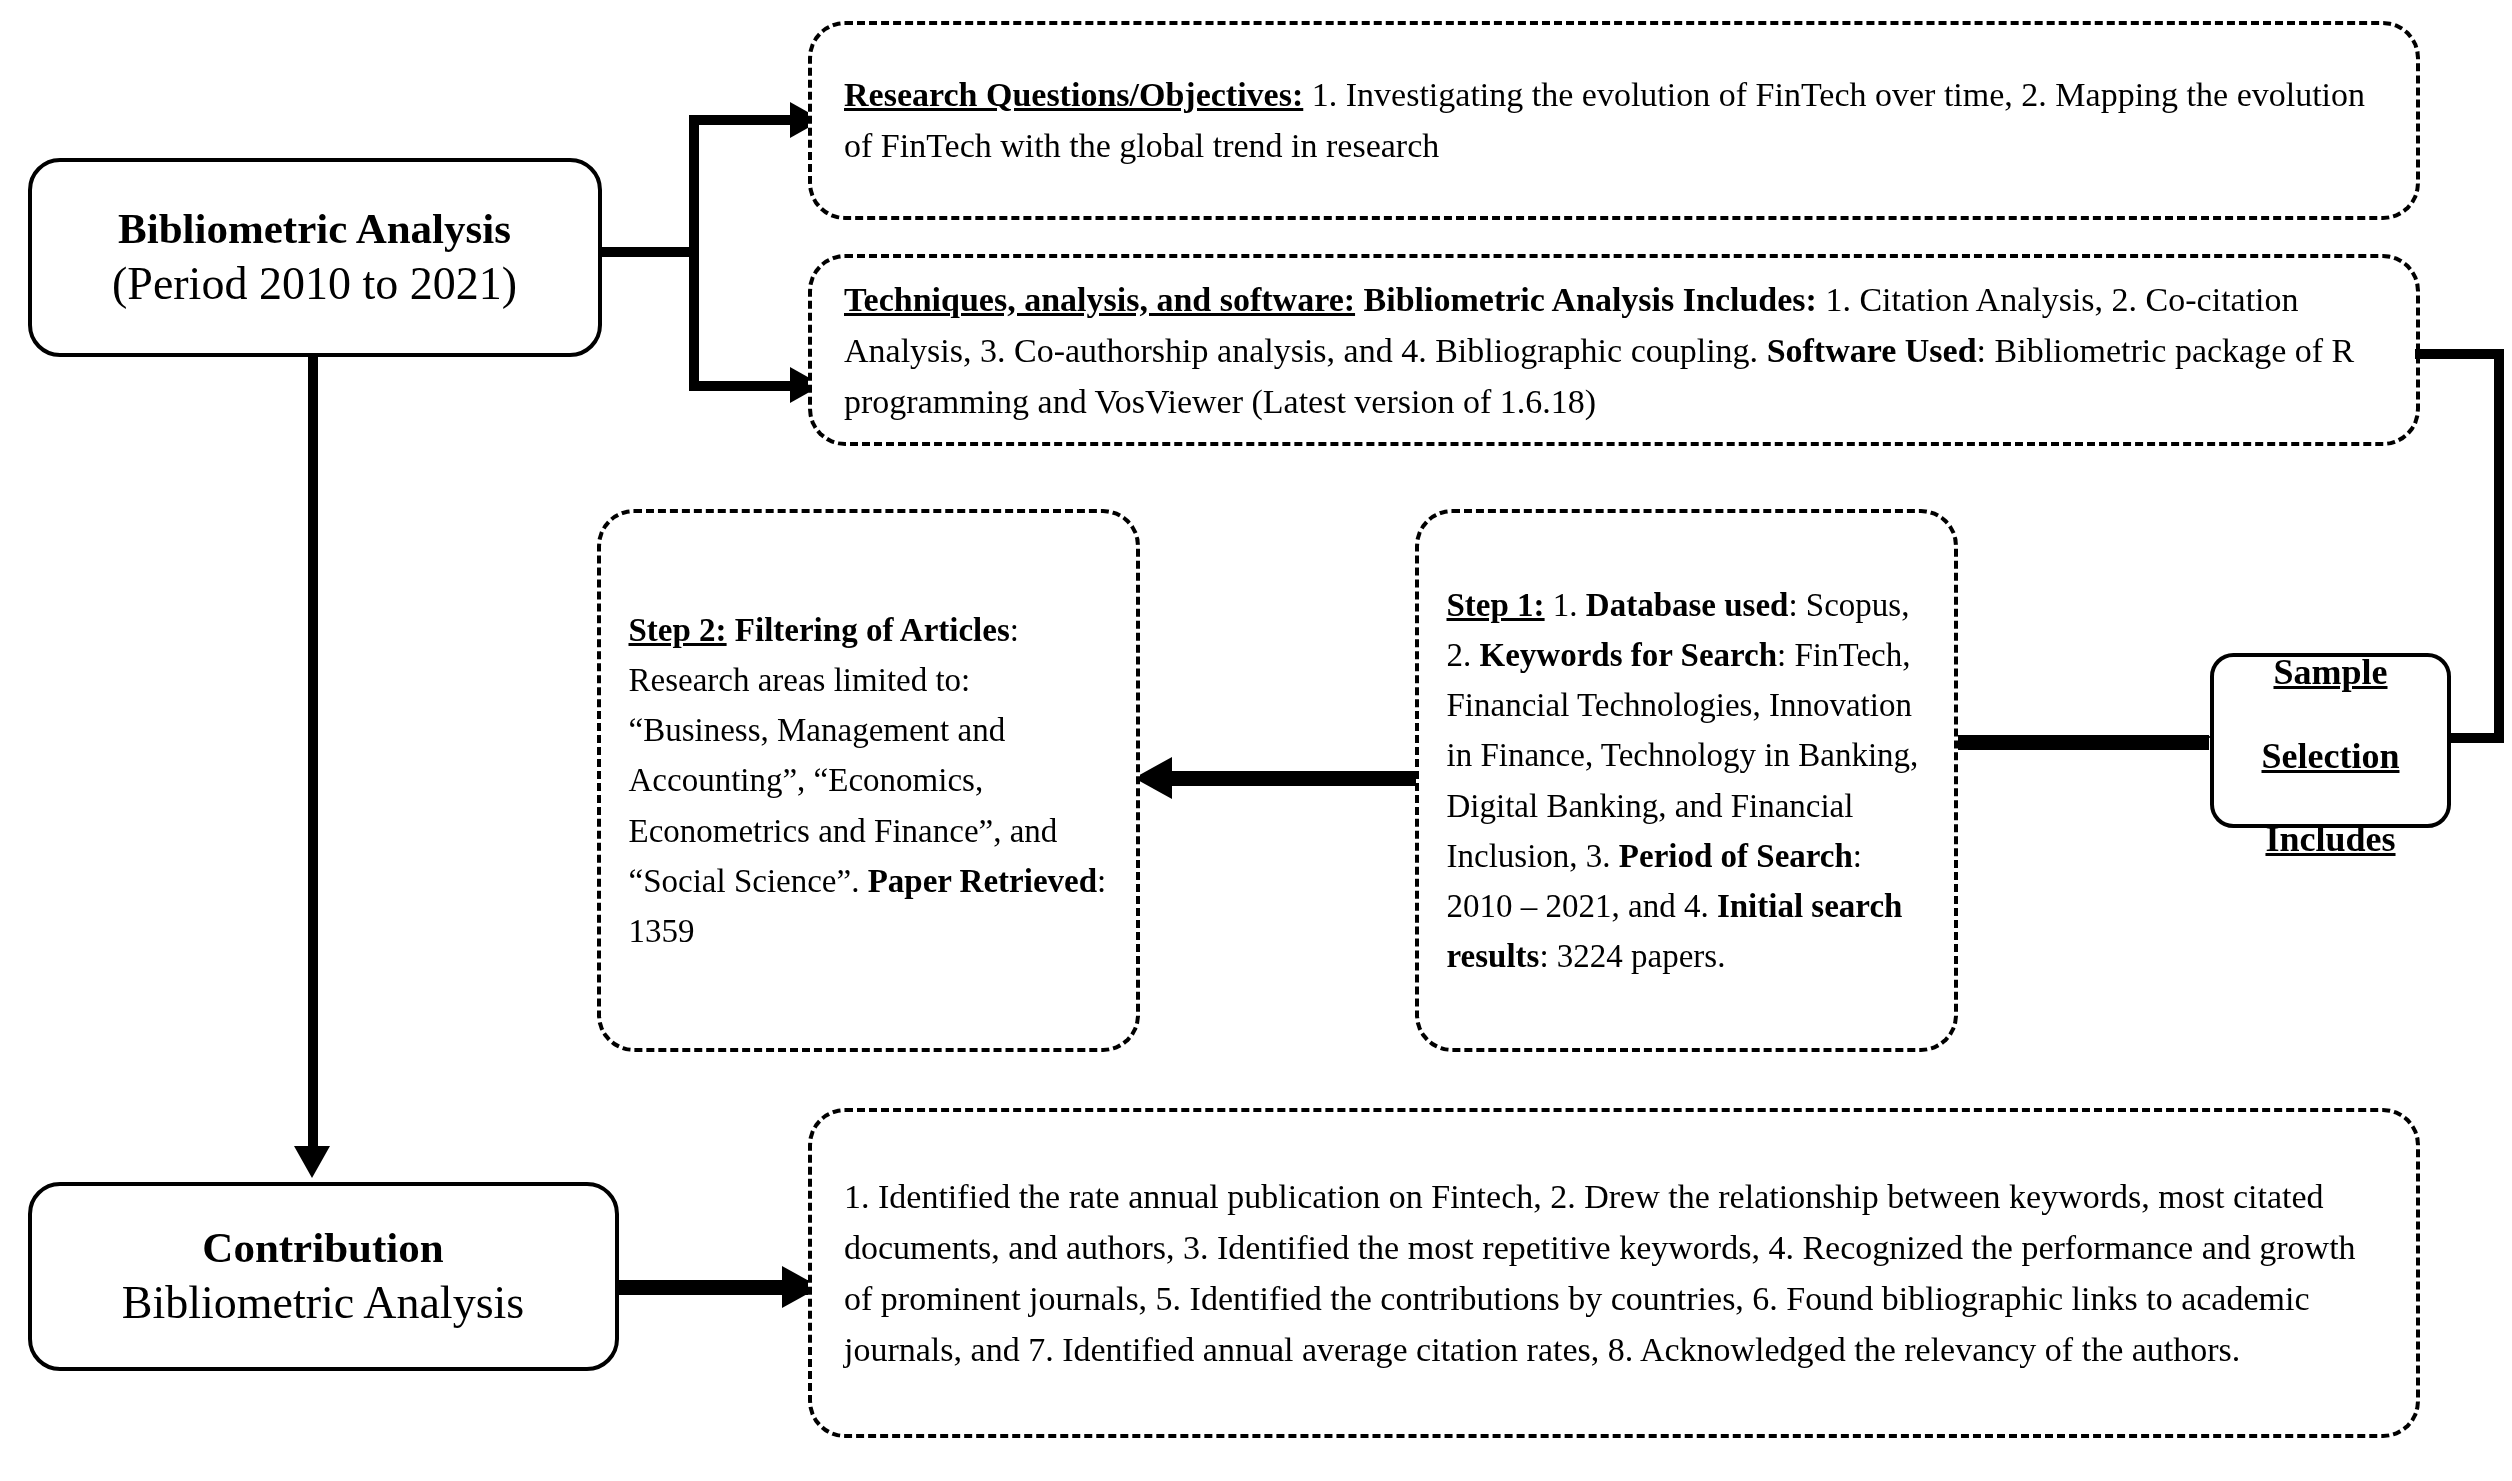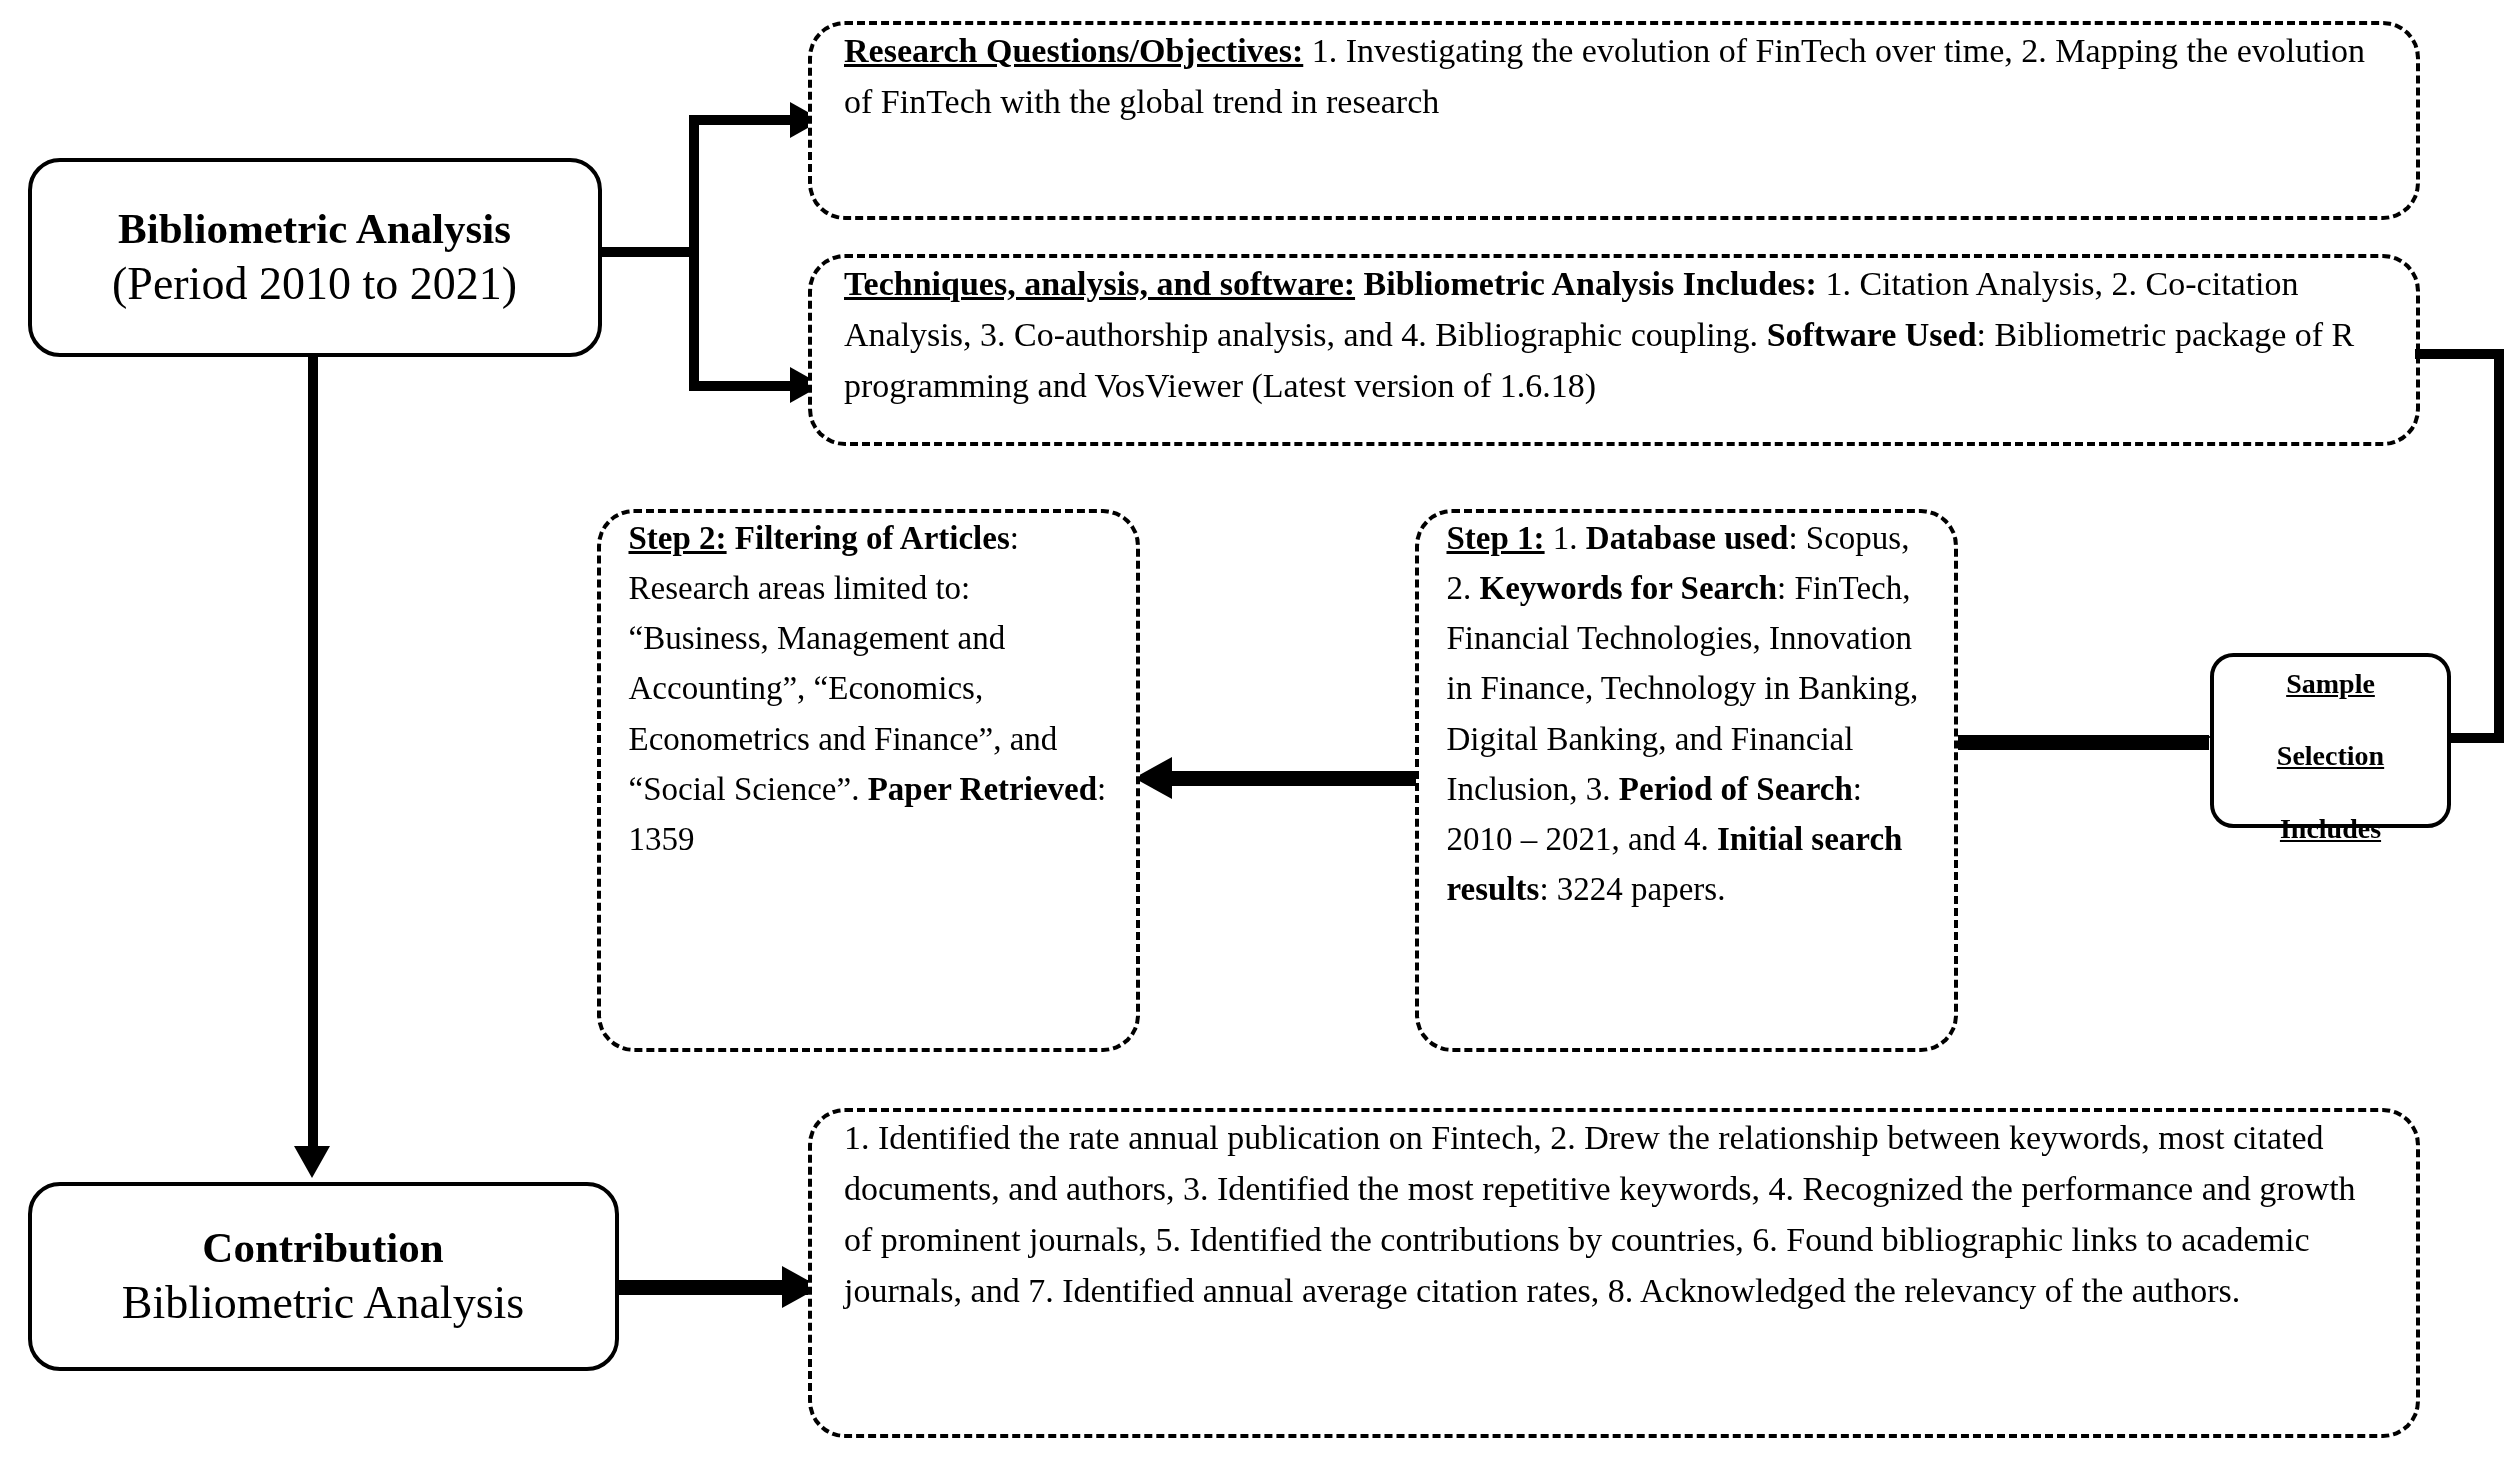--- a/index.html
+++ b/index.html
@@ -28,20 +28,21 @@
     flex-direction:column;
     align-items:center;
     justify-content:center;
     text-align:center;
   }
   .dashed-box{
     border:4.8px dashed #000000;
     border-radius:37px;
     display:flex;
     flex-direction:column;
+    justify-content:center;
   }
 
   
   .t{ white-space:normal; }
   .b{ font-weight:bold; }
   .bu{ font-weight:bold; text-decoration:underline; }
 
   .title-line{
     font-size:43px;
     font-weight:bold;
@@ -55,21 +56,21 @@
     font-size:34px;
     line-height:1.50;
     padding:0 32px;
   }
   .para-narrow{
     font-size:33px;
     line-height:1.52;
     padding:0 27.5px;
   }
   .stack-line{
-    font-size:28px;
+    font-size:36px;
     font-weight:bold;
     text-decoration:underline;
     line-height:1.44;
     margin-top:32px;
   }
 
   
   .ln{ position:absolute; background:#000000; }
   .arrow{ position:absolute; width:0; height:0; }
   .arrow-right{

